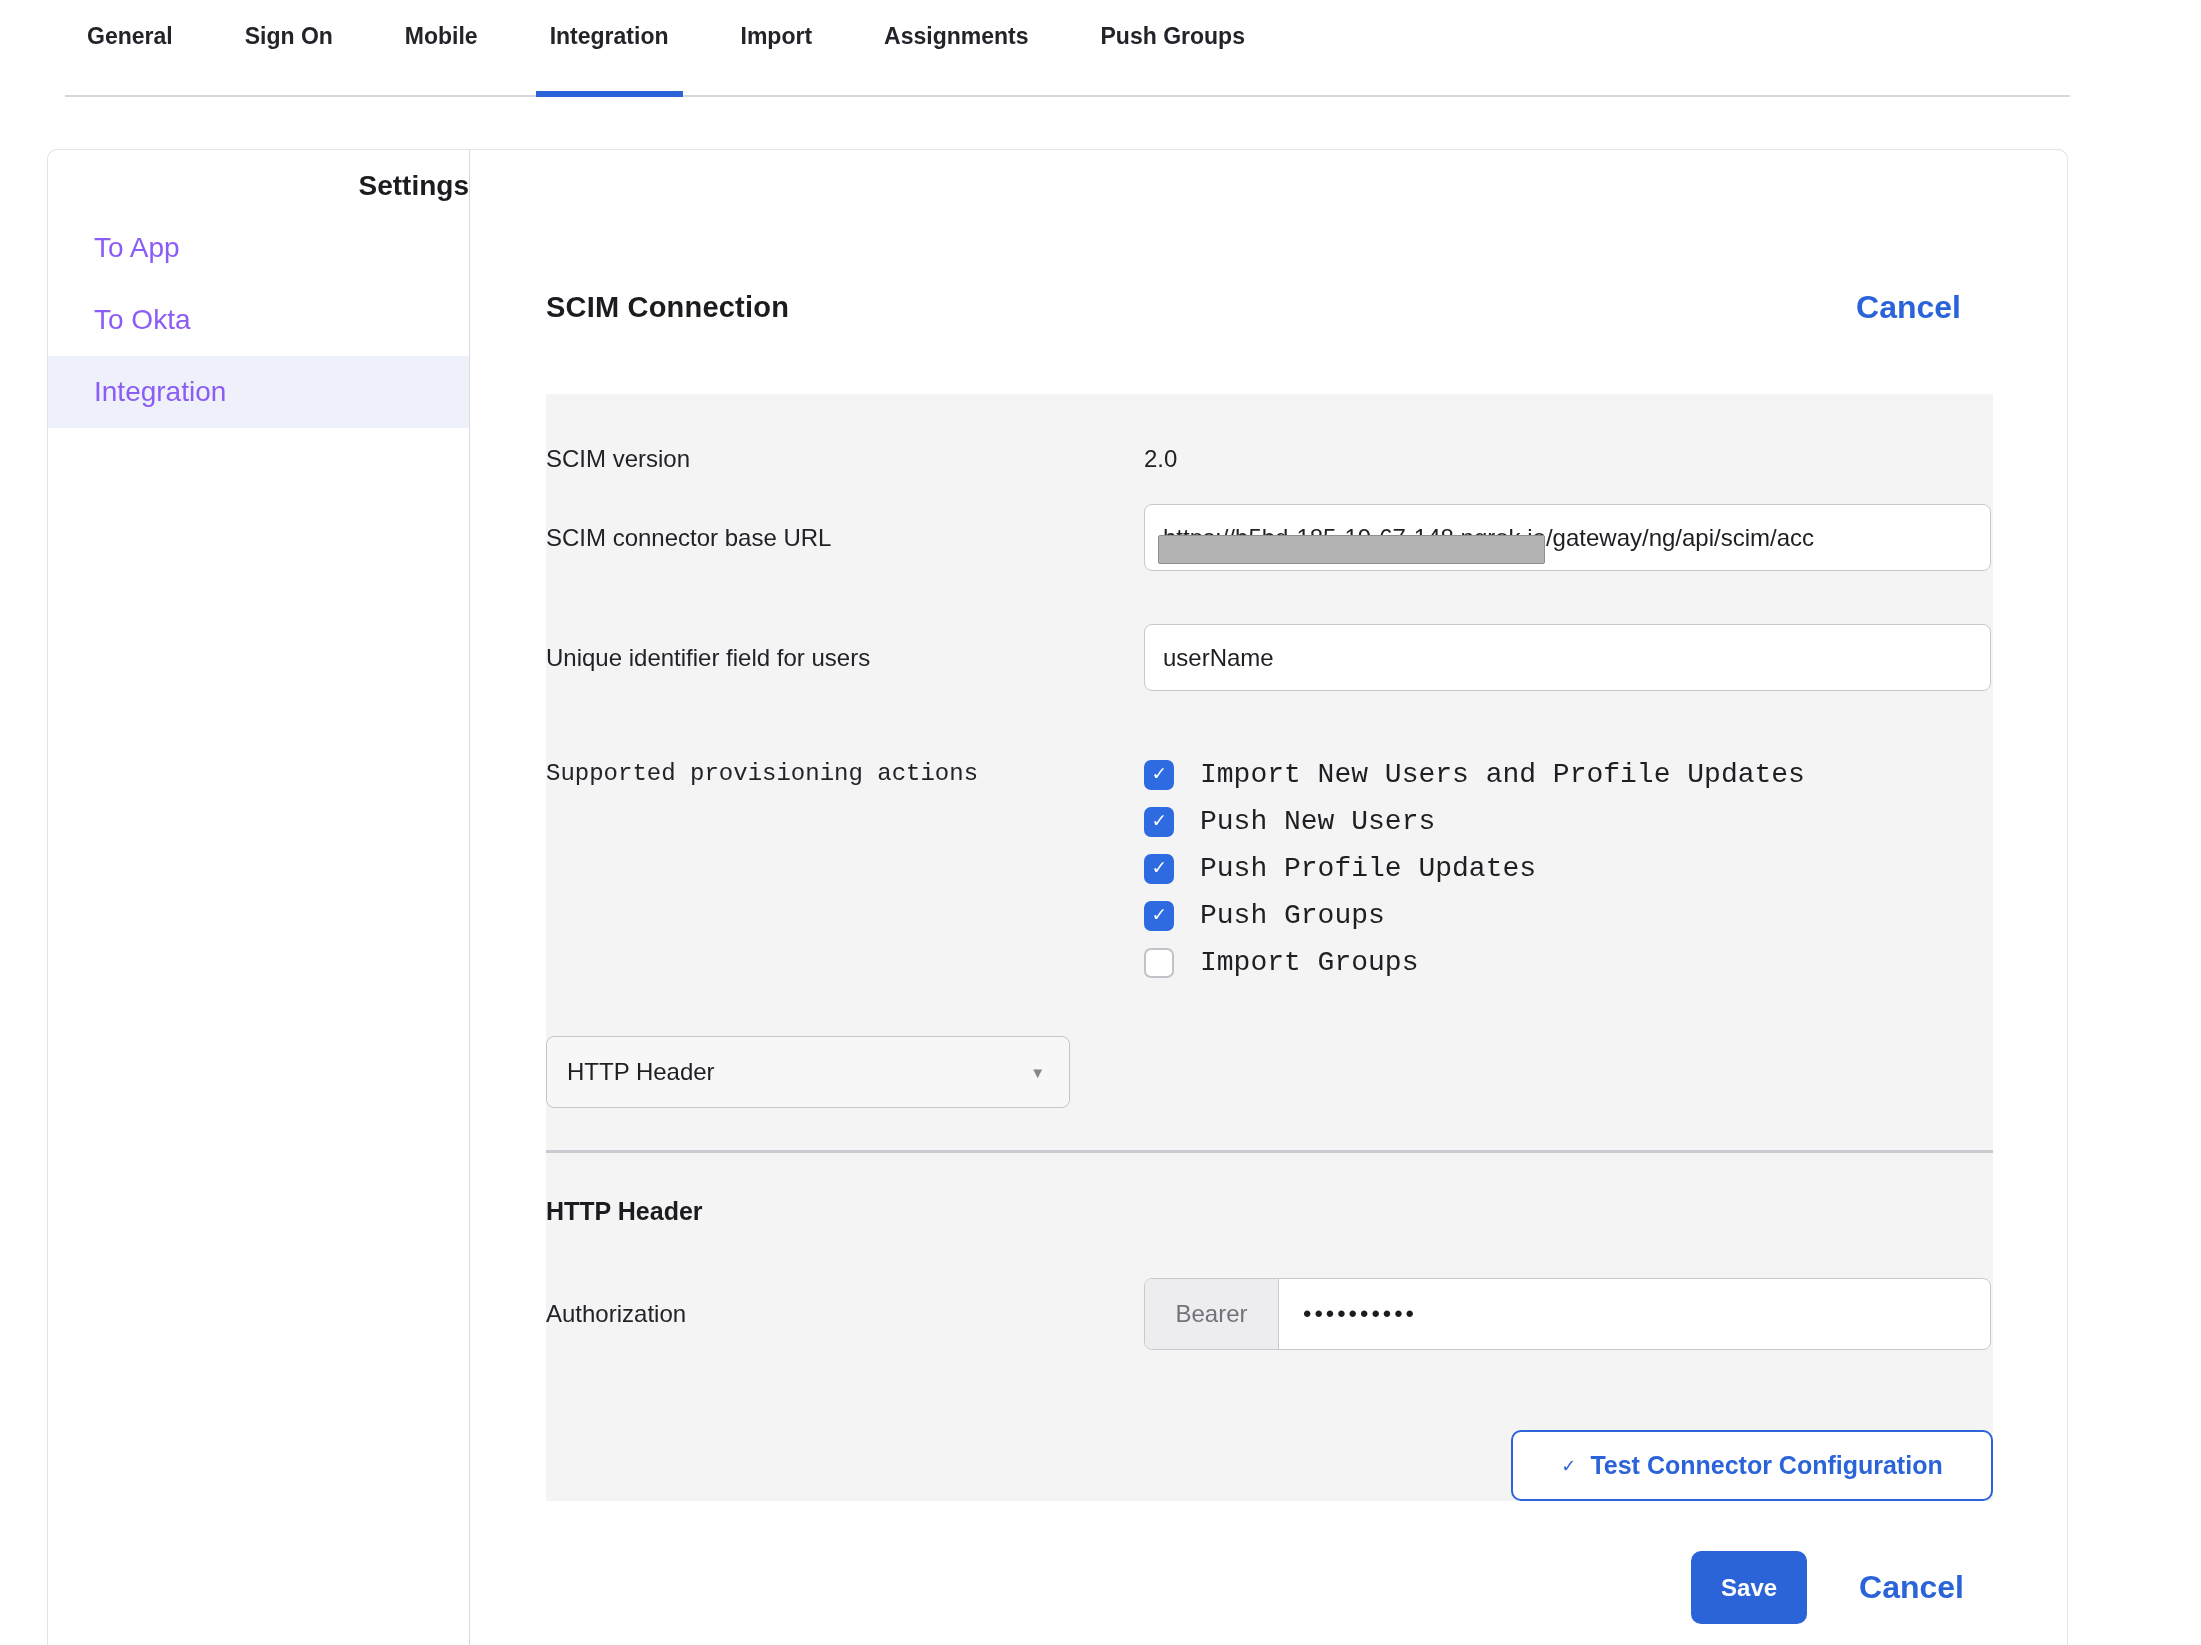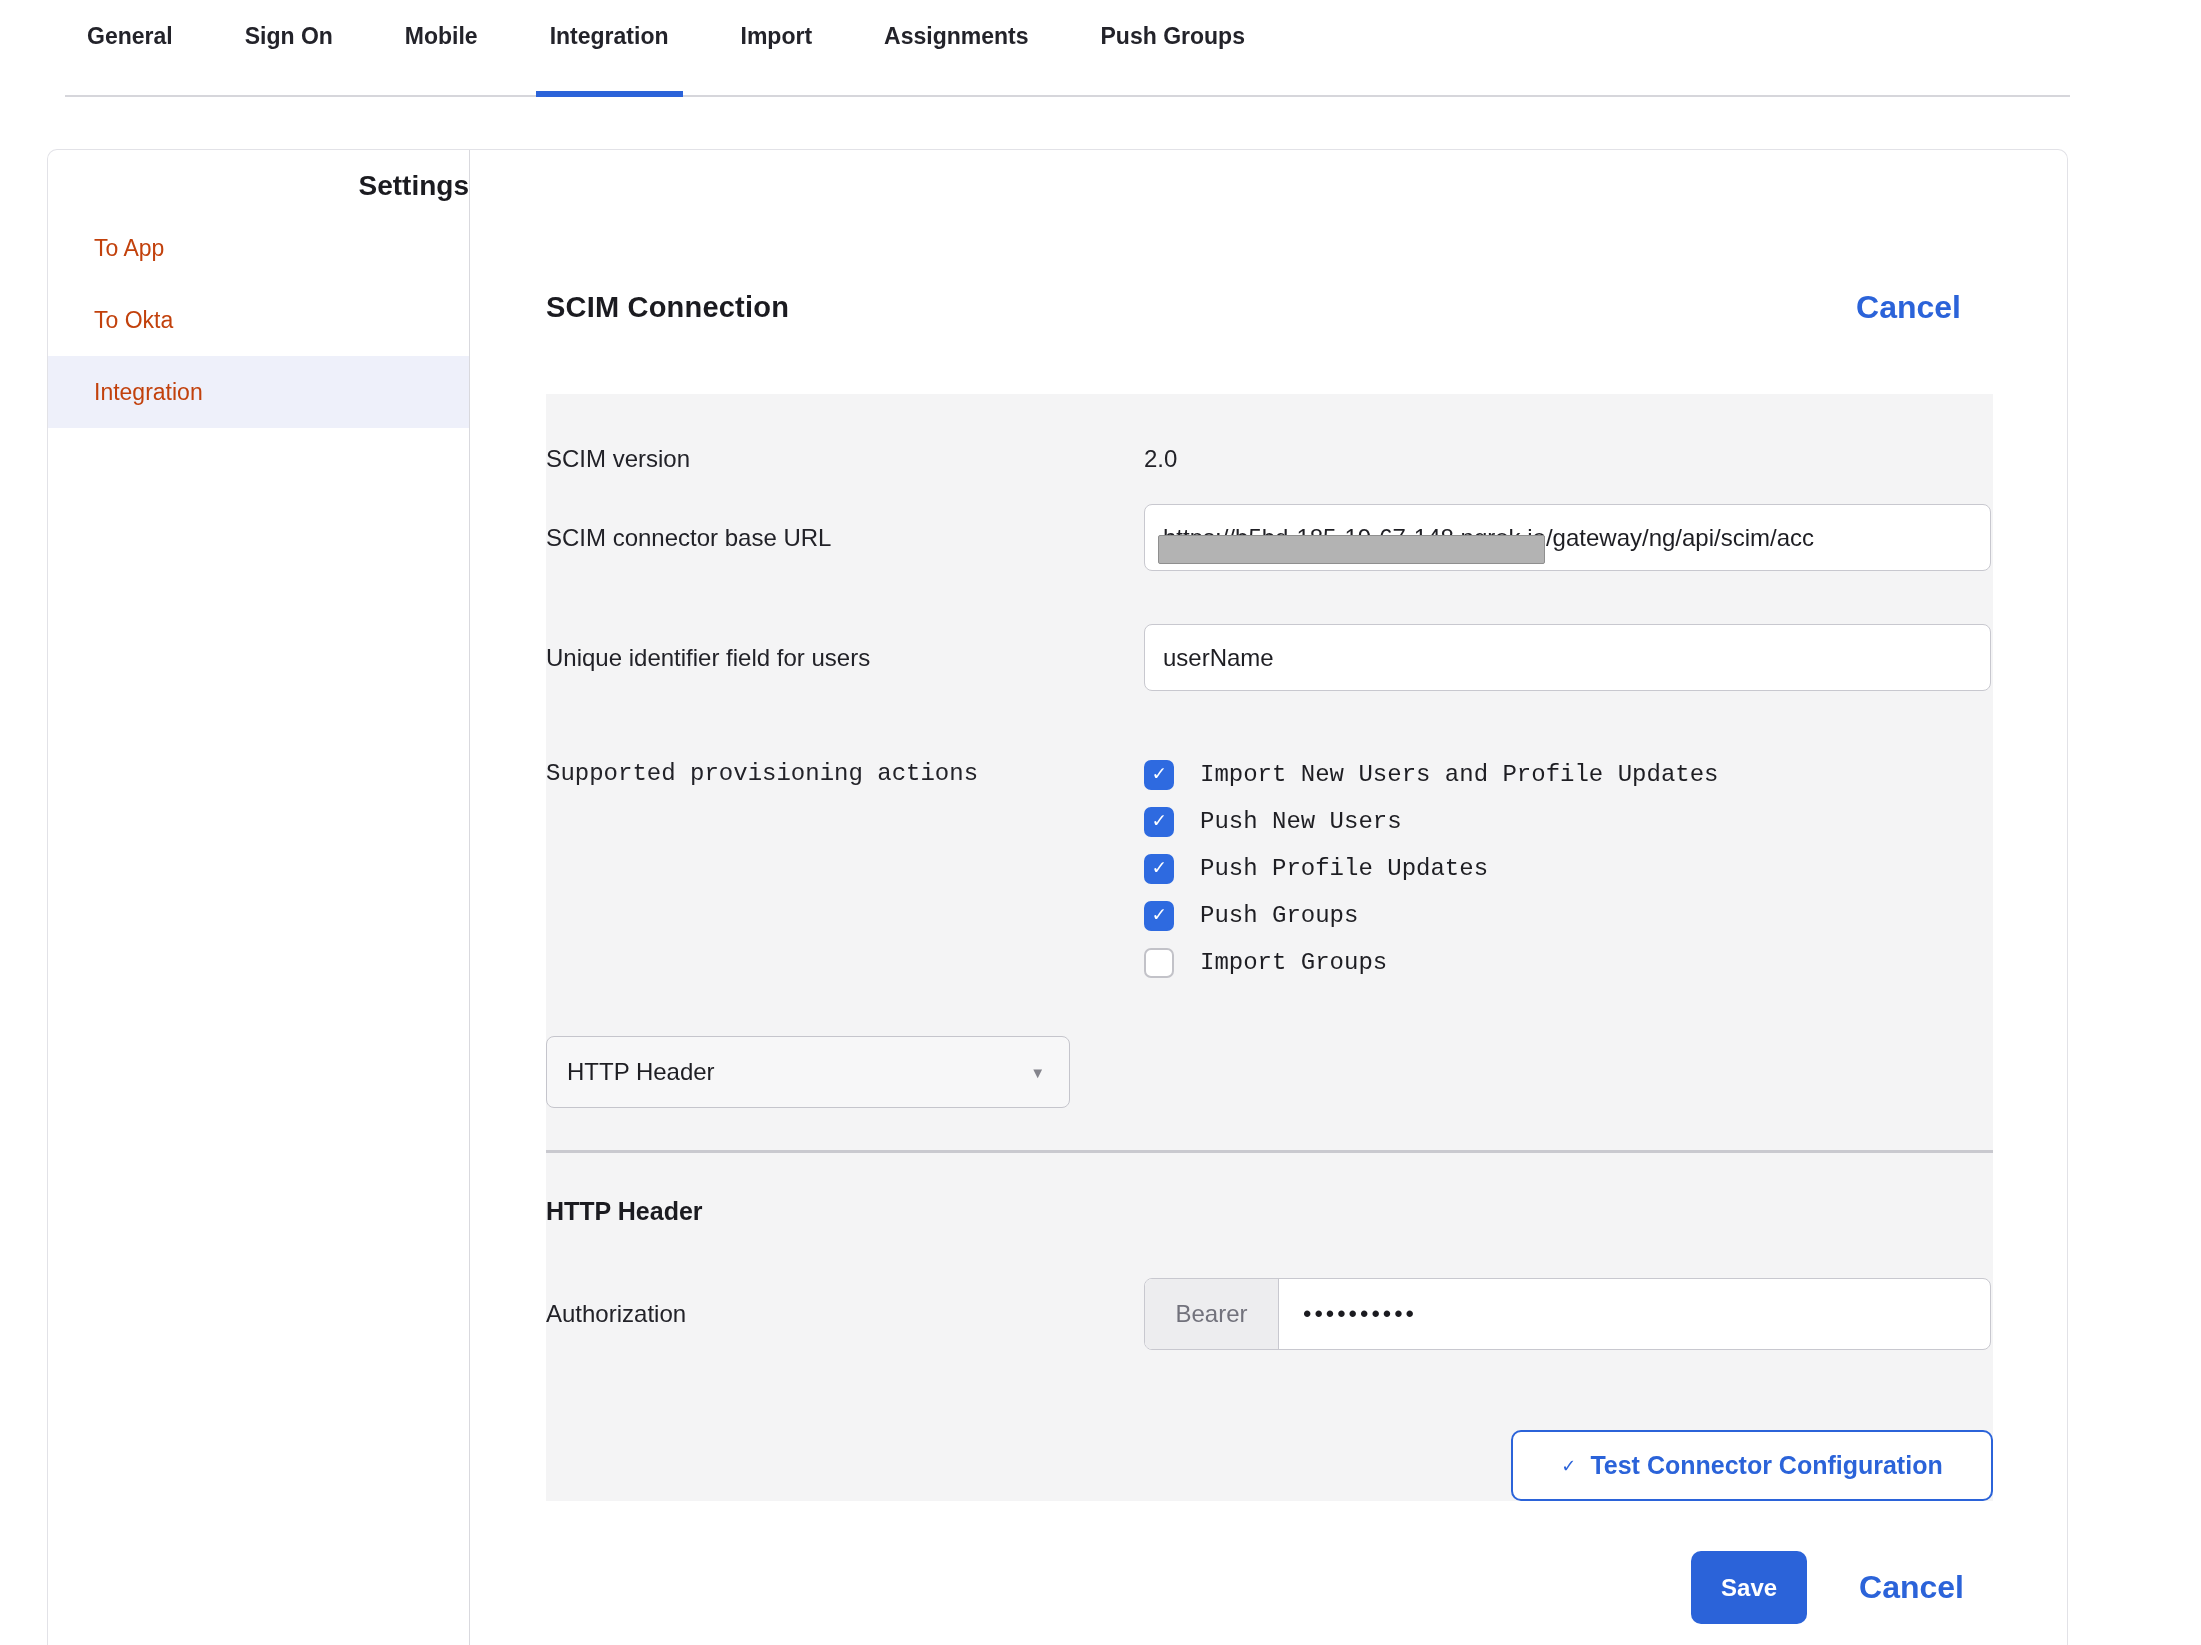--- a/index.html
+++ b/index.html
@@ -16,21 +16,21 @@
     height:6px; background:#2b63d9; }
 
   
   .card { position:absolute; left:47px; top:149px; width:2021px; height:1560px;
     border:1px solid #e2e2e7; border-bottom:none; border-radius:10px 10px 0 0; display:flex; }
 
   
   .sidebar { width:422px; flex:none; border-right:1px solid #d9d9de; }
   .sidebar-title { height:62px; padding:20px 0 0 46px; font-size:28px; font-weight:700; color:#1b1b20;text-align:right; }
   .side-item { height:72px; display:flex; align-items:center; padding-left:46px;
-    font-size:23px; color:#c2410c; cursor:pointer; }
+    font-size:28px; color:#8b5cf6; cursor:pointer; }
   .side-item.selected { background:#eef0fa; }
 
   
   .main { flex:1; position:relative; }
   .heading-row { margin:128px 106px 0 76px; height:58px; display:flex;
     align-items:center; justify-content:space-between; }
   .page-title { font-size:29px; font-weight:700; color:#1b1b20; letter-spacing:0.2px; }
   .link { color:#2b63d9; font-weight:700; font-size:32px; cursor:pointer; text-decoration:none; }
 
   .panel { margin-left:76px; width:1447px; background:#f4f4f5; }
@@ -58,21 +58,21 @@
   .url-redacted::after { content:""; position:absolute; left:-5px; right:1px; top:11px;
     height:27px; background:#b3b3b3; border:1px solid #8f8f8f; border-radius:2px; }
 
   .cb-col { display:flex; flex-direction:column; }
   .cb-row { height:47px; display:flex; align-items:center; gap:26px; cursor:pointer; }
   .cb { width:30px; height:30px; flex:none; border-radius:7px; border:2px solid #c2c2c8;
     background:#fff; display:flex; align-items:center; justify-content:center; }
   .cb.is-checked { background:#2e6ae0; border-color:#2e6ae0; }
   .cb-mark { display:none; color:#fff; font-size:21px; font-weight:700; line-height:1; }
   .cb.is-checked .cb-mark { display:block; }
-  .cb-label { font-size:24px; color:#1e1e23; }
+  .cb-label { font-size:28px; color:#1e1e23; }
 
   .select { width:524px; height:72px; background:#f7f7f8; border:1px solid #c5c5cc;
     border-radius:8px; display:flex; align-items:center; justify-content:space-between;
     padding:0 24px 0 20px; font-size:24px; color:#1e1e23; cursor:pointer; }
   .select-arrow { color:#85858d; font-size:15px; }
 
   .section-title { font-size:25px; font-weight:700; color:#1b1b20; }
   .row-authz { margin-top:52px; }
   .input-group { width:847px; height:72px; display:flex; background:#fff;
     border:1px solid #c8c8cf; border-radius:8px; overflow:hidden; }

